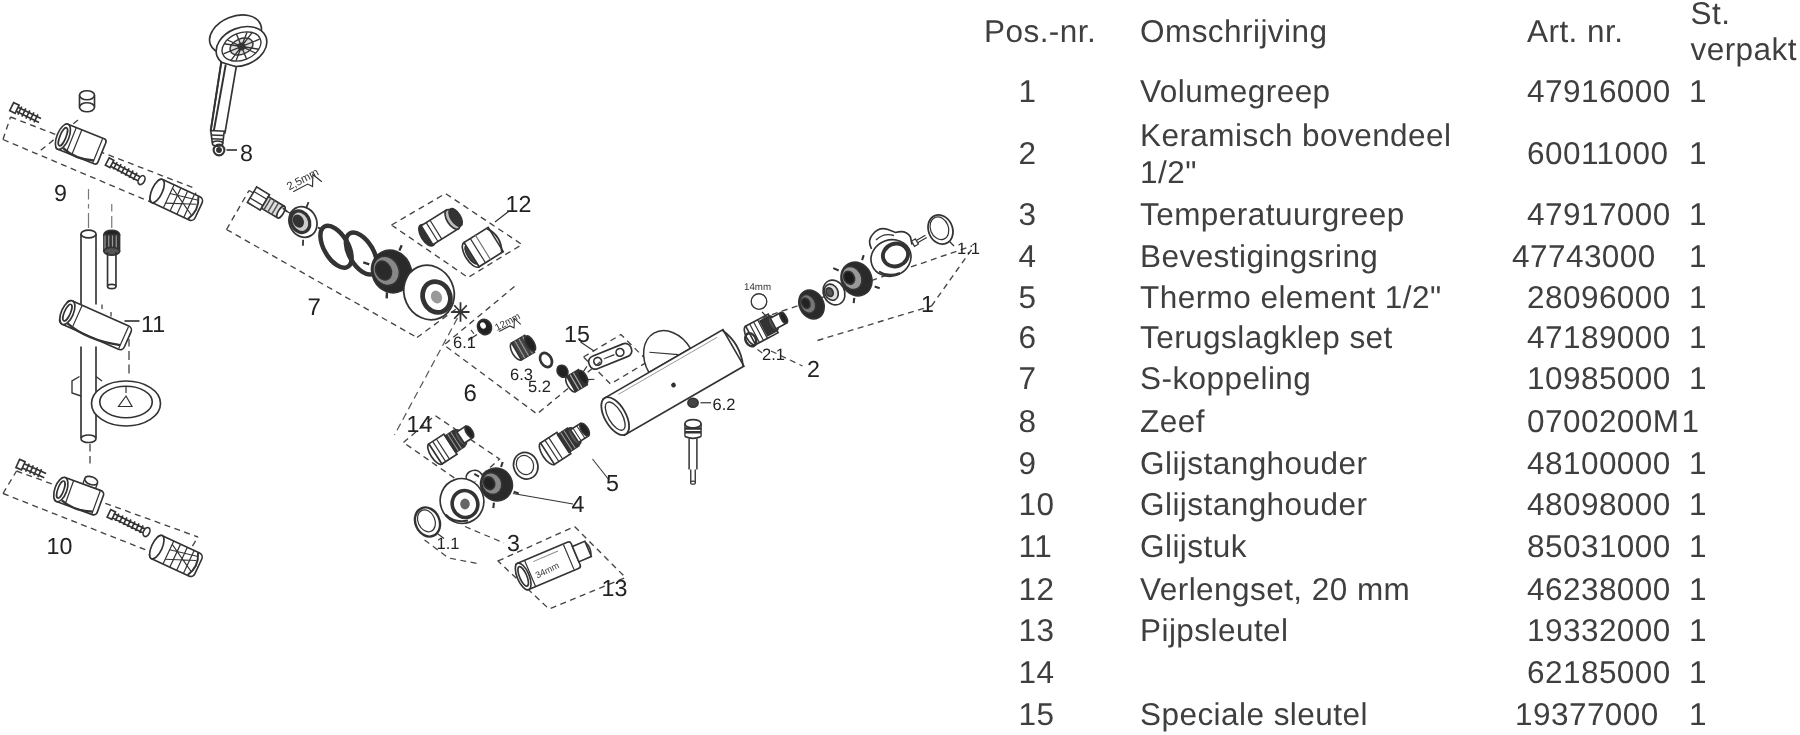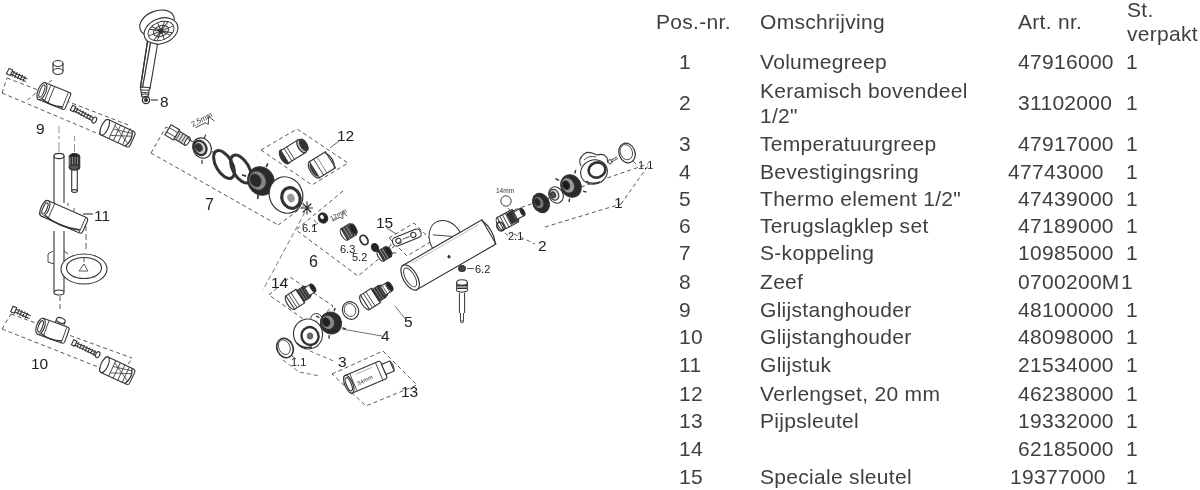--- a/index.html
+++ b/index.html
@@ -413,33 +413,33 @@
 <div class="t" style="left:656px;top:9px">Pos.-nr.</div>
 <div class="t" style="left:760px;top:9px">Omschrijving</div>
 <div class="t" style="left:1018px;top:9px">Art. nr.</div>
 <div class="t" style="left:1127px;top:-2px;line-height:24px">St.<br>verpakt</div>
 <div class="t" style="left:679px;top:49px">1</div>
     <div class="t" style="left:760px;top:49px">Volumegreep</div>
     <div class="t" style="left:1018px;top:49px">47916000</div>
     <div class="t" style="left:1126px;top:49px">1</div>
 <div class="t" style="left:679px;top:90px">2</div>
     <div class="t" style="left:760px;top:78px;line-height:25px">Keramisch bovendeel<br>1/2"</div>
-    <div class="t" style="left:1018px;top:90px">31102000</div>
+    <div class="t" style="left:1018px;top:90px">60011000</div>
     <div class="t" style="left:1126px;top:90px">1</div>
 <div class="t" style="left:679px;top:131px">3</div>
     <div class="t" style="left:760px;top:131px">Temperatuurgreep</div>
     <div class="t" style="left:1018px;top:131px">47917000</div>
     <div class="t" style="left:1126px;top:131px">1</div>
 <div class="t" style="left:679px;top:159px">4</div>
     <div class="t" style="left:760px;top:159px">Bevestigingsring</div>
     <div class="t" style="left:1008px;top:159px">47743000</div>
     <div class="t" style="left:1126px;top:159px">1</div>
 <div class="t" style="left:679px;top:186px">5</div>
     <div class="t" style="left:760px;top:186px">Thermo element 1/2"</div>
-    <div class="t" style="left:1018px;top:186px">47439000</div>
+    <div class="t" style="left:1018px;top:186px">28096000</div>
     <div class="t" style="left:1126px;top:186px">1</div>
 <div class="t" style="left:679px;top:213px">6</div>
     <div class="t" style="left:760px;top:213px">Terugslagklep set</div>
     <div class="t" style="left:1018px;top:213px">47189000</div>
     <div class="t" style="left:1126px;top:213px">1</div>
 <div class="t" style="left:679px;top:240px">7</div>
     <div class="t" style="left:760px;top:240px">S-koppeling</div>
     <div class="t" style="left:1018px;top:240px">10985000</div>
     <div class="t" style="left:1126px;top:240px">1</div>
 <div class="t" style="left:679px;top:269px">8</div>
@@ -449,21 +449,21 @@
 <div class="t" style="left:679px;top:297px">9</div>
     <div class="t" style="left:760px;top:297px">Glijstanghouder</div>
     <div class="t" style="left:1018px;top:297px">48100000</div>
     <div class="t" style="left:1126px;top:297px">1</div>
 <div class="t" style="left:679px;top:324px">10</div>
     <div class="t" style="left:760px;top:324px">Glijstanghouder</div>
     <div class="t" style="left:1018px;top:324px">48098000</div>
     <div class="t" style="left:1126px;top:324px">1</div>
 <div class="t" style="left:679px;top:352px">11</div>
     <div class="t" style="left:760px;top:352px">Glijstuk</div>
-    <div class="t" style="left:1018px;top:352px">21534000</div>
+    <div class="t" style="left:1018px;top:352px">85031000</div>
     <div class="t" style="left:1126px;top:352px">1</div>
 <div class="t" style="left:679px;top:381px">12</div>
     <div class="t" style="left:760px;top:381px">Verlengset, 20 mm</div>
     <div class="t" style="left:1018px;top:381px">46238000</div>
     <div class="t" style="left:1126px;top:381px">1</div>
 <div class="t" style="left:679px;top:408px">13</div>
     <div class="t" style="left:760px;top:408px">Pijpsleutel</div>
     <div class="t" style="left:1018px;top:408px">19332000</div>
     <div class="t" style="left:1126px;top:408px">1</div>
 <div class="t" style="left:679px;top:436px">14</div>

